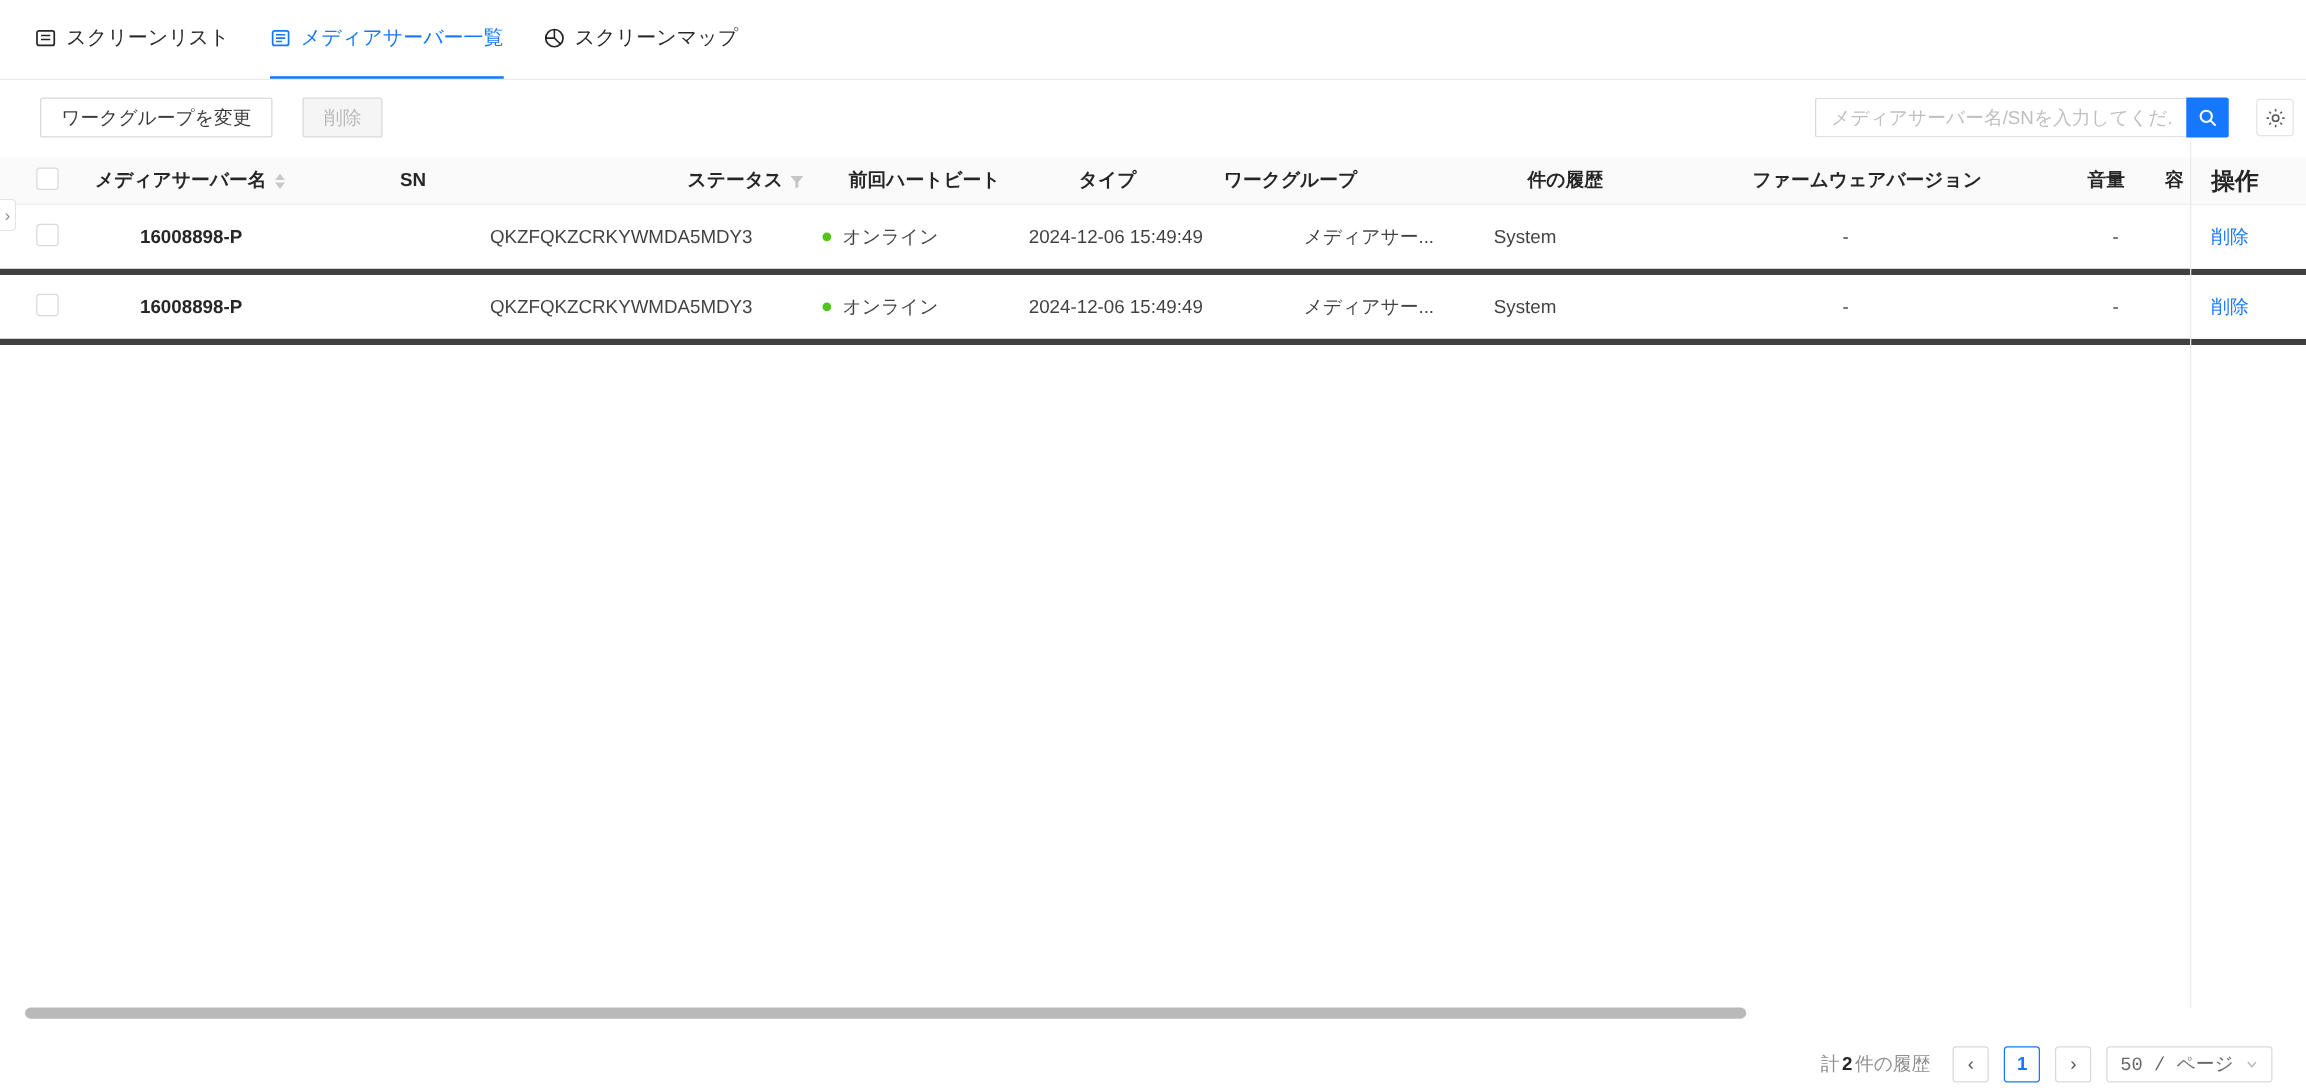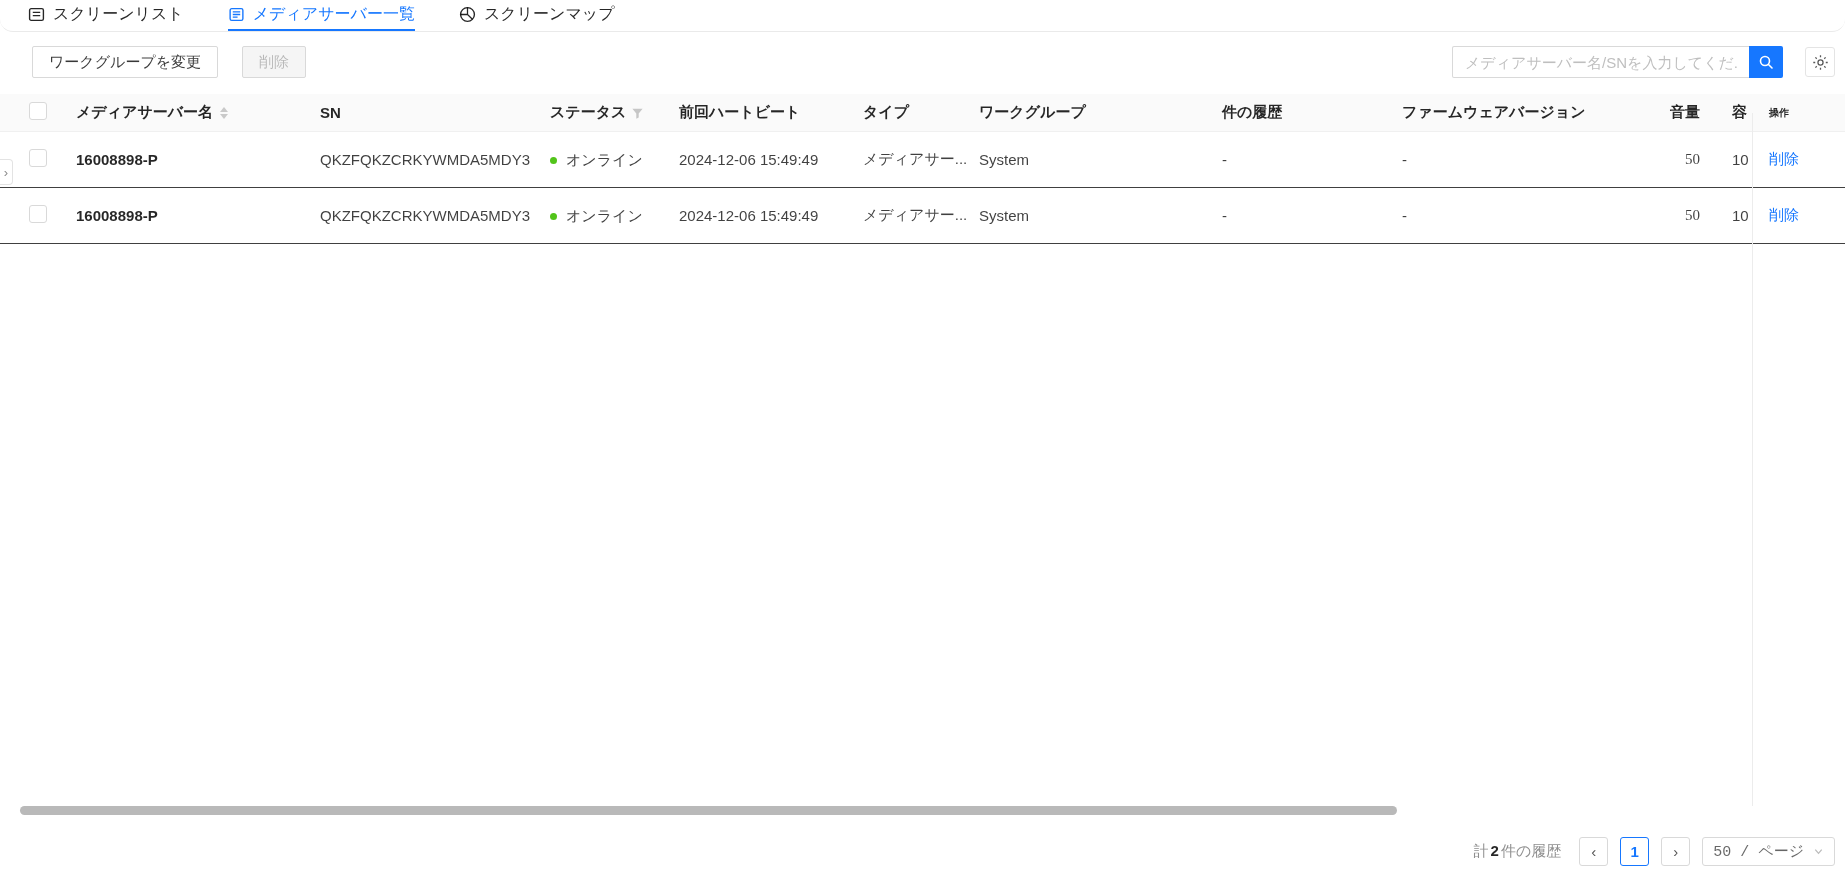--- a/index.html
+++ b/index.html
@@ -1,69 +1,69 @@
 <!DOCTYPE html>
 <html style="--accent: #1677ff; --online: #52c41a;"><head>
 <meta charset="utf-8">
 <style>
   * { margin:0; padding:0; box-sizing:border-box; }
   html,body { width:1845px; height:870px; background:#fff; }
   body { font-family:"Liberation Sans","DejaVu Sans",sans-serif; font-size:15px; color:rgba(0,0,0,.85); }
   .app { position:relative; width:1845px; height:870px; background:#fff; overflow:hidden; }
 
   
-  .tabbar { display:flex; align-items:stretch; height:32px; padding:0 28px; gap:44px; border-bottom:1px solid #eaeaea;border-radius:13px; }
+  .tabbar { display:flex; align-items:stretch; height:64px; padding:0 28px; gap:32px; border-bottom:1px solid #eaeaea; }
   .tab { display:flex; align-items:center; gap:8px; font-size:16px; color:rgba(0,0,0,.85); border-bottom:2px solid transparent; cursor:pointer; }
   .tab.active { color:var(--accent); border-bottom-color:var(--accent); }
   .ticon { display:flex; align-items:center; }
 
   
   .toolbar { display:flex; align-items:center; margin:14px 10px 0 20px; gap:12px; }
   .btn { height:32px; padding:0 16px; background:#fff; border:1px solid #d9d9d9; border-radius:2px; font-size:15px; color:rgba(0,0,0,.78); cursor:pointer; font-family:inherit;margin-left:12px; }
   .btn.disabled { background:rgba(0,0,0,.04); color:rgba(0,0,0,.25); cursor:not-allowed; }
   .spacer { flex:1; }
   .searchgroup { display:flex; align-items:center; }
   .searchinput { width:297px; height:32px; border:1px solid #d9d9d9; border-right:none; border-radius:2px 0 0 2px; padding:0 12px; font-size:15px; outline:none; color:rgba(0,0,0,.85); font-family:inherit; }
   .searchinput::placeholder { color:#bfbfbf; }
   .searchbtn { width:34px; height:32px; background:var(--accent); border:none; border-radius:0 2px 2px 0; display:flex; align-items:center; justify-content:center; cursor:pointer; }
   .iconbtn { width:30px; height:30px; margin-left:10px; background:#fff; border:1px solid #e4e4e4; border-radius:3px; display:flex; align-items:center; justify-content:center; cursor:pointer; }
 
   
   .tablegrid { margin-top:16px; position:relative; }
   .thead,.trow { display:grid; grid-template-columns:60px 244px 230px 129px 184px 116px 243px 180px 240px 90px auto; align-items:center; position:relative; }
   .thead { height:38px; background:#fafafa; border-bottom:1px solid #f0f0f0; }
-  .trow { height:56px; border-bottom:1px solid #404040; background:#fff; }
+  .trow { height:56px; border-bottom:5px solid #404040; background:#fff;gap:36px; }
   .cell { padding:0 16px; white-space:nowrap; font-size:15px; }
   .thead .cell { font-weight:700; color:rgba(0,0,0,.85); }
   .trow .cell { color:rgba(0,0,0,.75); }
   .trow .c-name { font-weight:700; color:rgba(0,0,0,.85); }
   .c-check { padding-left:29px; }
   .c-vol { text-align:right;font-family:Liberation Serif, serif; }
   .fixedcell { position:absolute; top:0; bottom:0; left:1752px; right:0; display:flex; align-items:center; padding-left:17px; background:#fff; white-space:nowrap; }
-  .thead .fixedcell { background:#fafafa; font-weight:700; color:rgba(0,0,0,.85); font-size:10px; }
+  .thead .fixedcell { background:#fafafa; font-weight:700; color:rgba(0,0,0,.85); font-size:19px; }
   .fixed-divider { position:absolute; top:113px; left:1752px; width:1px; height:693px; background:#ececec; pointer-events:none; z-index:6; }
   .checkbox { width:18px; height:18px; border:1.5px solid #d9d9d9; border-radius:3px; background:#fff; display:inline-block; cursor:pointer; }
   .dot { display:inline-block; width:7px; height:7px; border-radius:50%; background:var(--online); margin-right:9px; }
   .statuswrap { display:inline-flex; align-items:center; }
   .sorticon { display:inline-flex; flex-direction:column; margin-left:7px; gap:2px; vertical-align:middle; cursor:pointer; }
   .sorticon i { width:0; height:0; border-left:4.5px solid transparent; border-right:4.5px solid transparent; display:block; }
   .sorticon .up { border-bottom:5.5px solid #c9c9c9; }
   .sorticon .down { border-top:5.5px solid #c9c9c9; }
   .filtericon { margin-left:5px; cursor:pointer; display:inline-flex; vertical-align:middle; }
   .link { color:var(--accent); text-decoration:none; cursor:pointer; font-size:15px; }
 
   
   .hscroll { position:absolute; left:0; top:804px; width:100%; height:14px; }
   .thumb { position:absolute; left:20px; top:2px; width:1377px; height:9px; border-radius:5px; background:#b9b9b9; cursor:pointer; }
 
   
   .lefthandle { position:absolute; left:0; top:159px; width:13px; height:26px; border:1px solid #e3e3e3; border-left:none; border-radius:0 4px 4px 0; background:#fff; display:flex; align-items:center; justify-content:center; color:#8c8c8c; font-size:13px; cursor:pointer; z-index:8; }
 
   
-  .pagination { position:absolute; right:10px; top:836px; height:30px; display:flex; align-items:center; gap:12px; font-size:15px; }
+  .pagination { position:absolute; right:27px; top:836px; height:30px; display:flex; align-items:center; gap:12px; font-size:15px; }
   .total { color:#8f8f8f; margin-right:6px; }
   .total b { color:rgba(0,0,0,.85); font-weight:700; margin:0 2px; }
   .pgbtn { min-width:29px; height:29px; border:1px solid #d9d9d9; background:#fff; border-radius:3px; display:flex; align-items:center; justify-content:center; color:#555; cursor:pointer; font-family:inherit; font-size:15px; }
   .pgbtn.active { border-color:var(--accent); color:var(--accent); font-weight:600; }
   .sizesel { height:29px; border:1px solid #d9d9d9; border-radius:3px; background:#fff; display:flex; align-items:center; gap:9px; padding:0 10px; color:rgba(0,0,0,.6); cursor:pointer;font-family:Liberation Mono, monospace; }
 </style>
 </head>
 <body>
 
 <div class="app">

